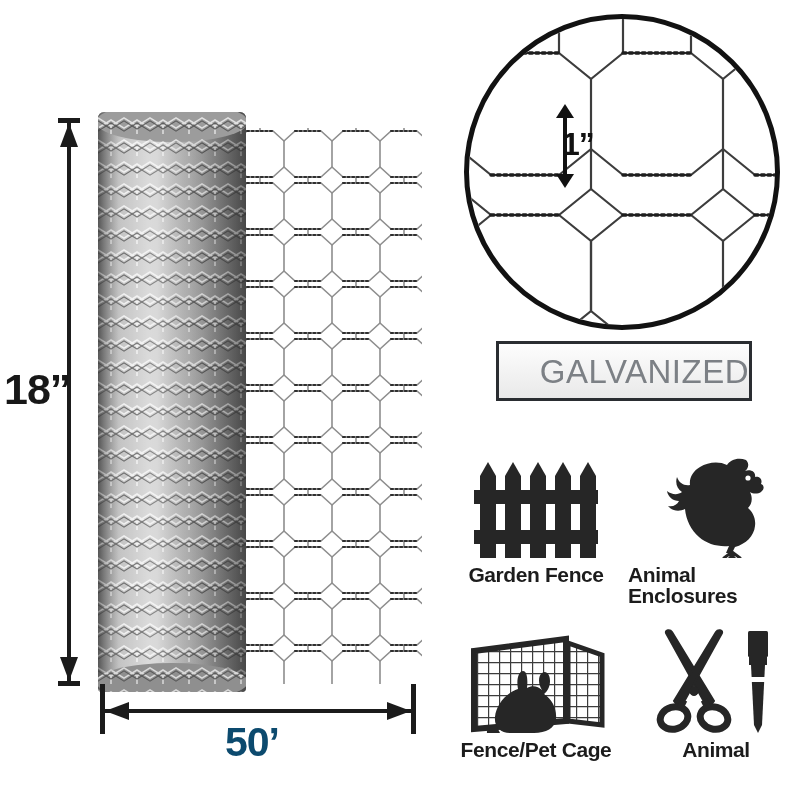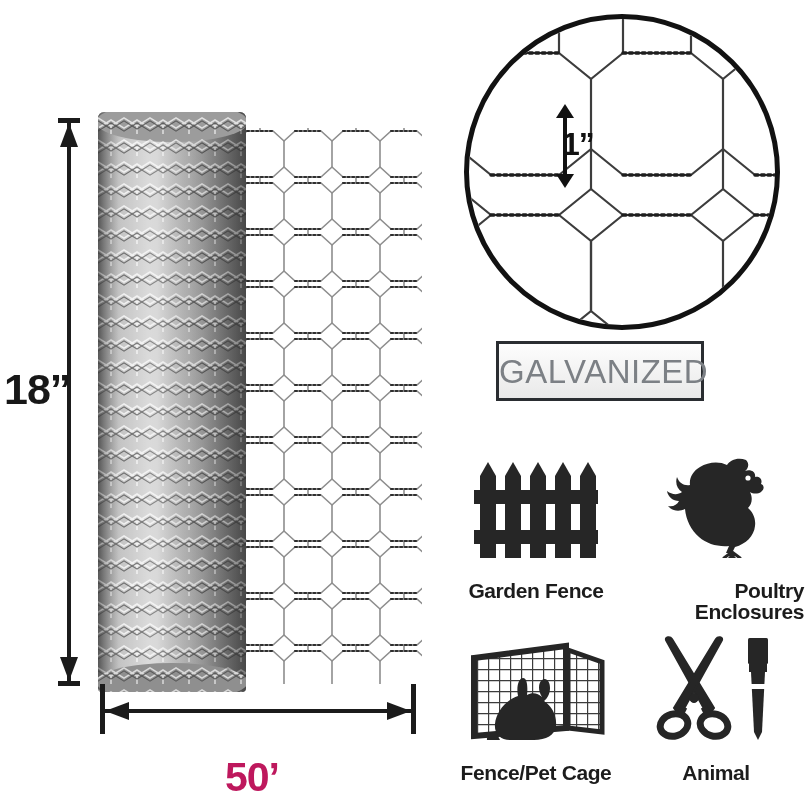--- a/index.html
+++ b/index.html
@@ -99,25 +99,25 @@
   #dim-horz .head.left {
     left: 5px;
     border-right: 24px solid #1b1b1b;
   }
   #dim-horz .head.right {
     right: 5px;
     border-left: 24px solid #1b1b1b;
   }
   #label-length {
     position: absolute;
-    left: 225px; top: 757px;
+    left: 225px; top: 722px;
     font-family: "Liberation Sans", sans-serif;
     font-size: 41px;
     font-weight: bold;
-    color: #be185d;
+    color: #0c4a6e;
     letter-spacing: -1px;
     line-height: 1;
   }
 
   
   #mesh-sheet {
     position: absolute;
     left: 236px; top: 128px;
     width: 186px; height: 556px;
     overflow: hidden;
@@ -197,26 +197,26 @@
     font-weight: bold;
     color: #121212;
     letter-spacing: -1px;
     line-height: 1;
   }
 
   
   #badge-galvanized {
     position: absolute;
     left: 496px; top: 341px;
-    width: 208px; height: 60px;
+    width: 256px; height: 60px;
     border: 3px solid #2a2d31;
     background: linear-gradient(180deg, #fdfdfd 0%, #f2f2f2 55%, #e9e9e9 100%);
     display: flex;
     align-items: center;
-    justify-content: flex-start;
+    justify-content: flex-end;
     box-sizing: border-box;
   }
   #badge-galvanized .txt {
     font-family: "Liberation Sans", sans-serif;
     font-size: 33px;
     font-weight: normal;
     color: #7c8085;
     letter-spacing: 0.5px;
     line-height: 1;
   }
@@ -238,27 +238,27 @@
     align-items: center;
     justify-content: flex-start;
   }
   .use-art {
     height: 108px;
     display: flex;
     align-items: flex-end;
     justify-content: center;
   }
   .use-label {
-    margin-top: 22px;
+    margin-top: 6px;
     font-family: "Liberation Sans", sans-serif;
     font-size: 21px;
     font-weight: bold;
     color: #1c1c1c;
     letter-spacing: -0.4px;
-    text-align: right;
+    text-align: left;
     line-height: 1;
   }
 </style>
 </head>
 <body>
 
 <div id="page">
 
   <div id="product-panel">
 
@@ -419,21 +419,21 @@
                      C29,24 33,17 40,13 C48,8 59,7 67,11
                      C70,6 78,3 86,6 Z"></path>
             <path d="M72,99 L68,104 L76,104 Z"></path>
             <g stroke="#262626" stroke-width="3" fill="none" stroke-linecap="round">
               <path d="M72,98 L64,104 M72,98 L72,104 M72,98 L80,104"></path>
             </g>
             <circle cx="88" cy="24" r="2.6" fill="#ffffff"></circle>
           </g>
         </svg>
       </div>
-      <div class="use-label">Poultry Enclosures</div>
+      <div class="use-label">Animal Enclosures</div>
     </div>
 
     <div class="use-cell">
       <div class="use-art">
         <svg width="140" height="104" viewBox="0 0 140 104">
           <defs>
             <pattern id="grid1" width="11" height="11" patternUnits="userSpaceOnUse">
               <path d="M0,0 L11,0 M0,0 L0,11" stroke="#262626" stroke-width="2.4" fill="none"></path>
             </pattern>
           </defs>

